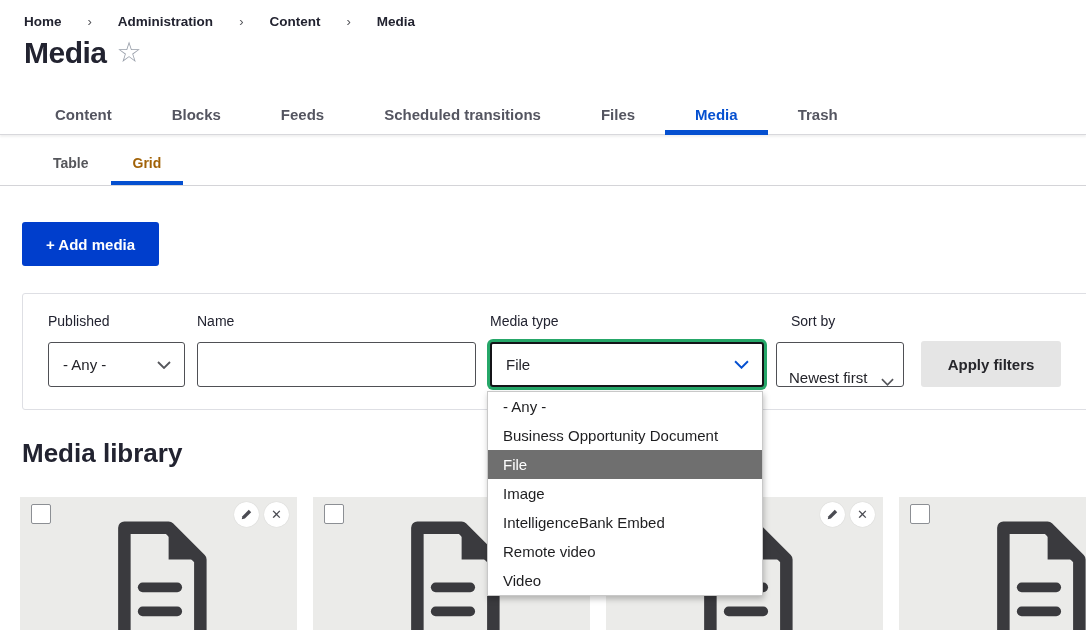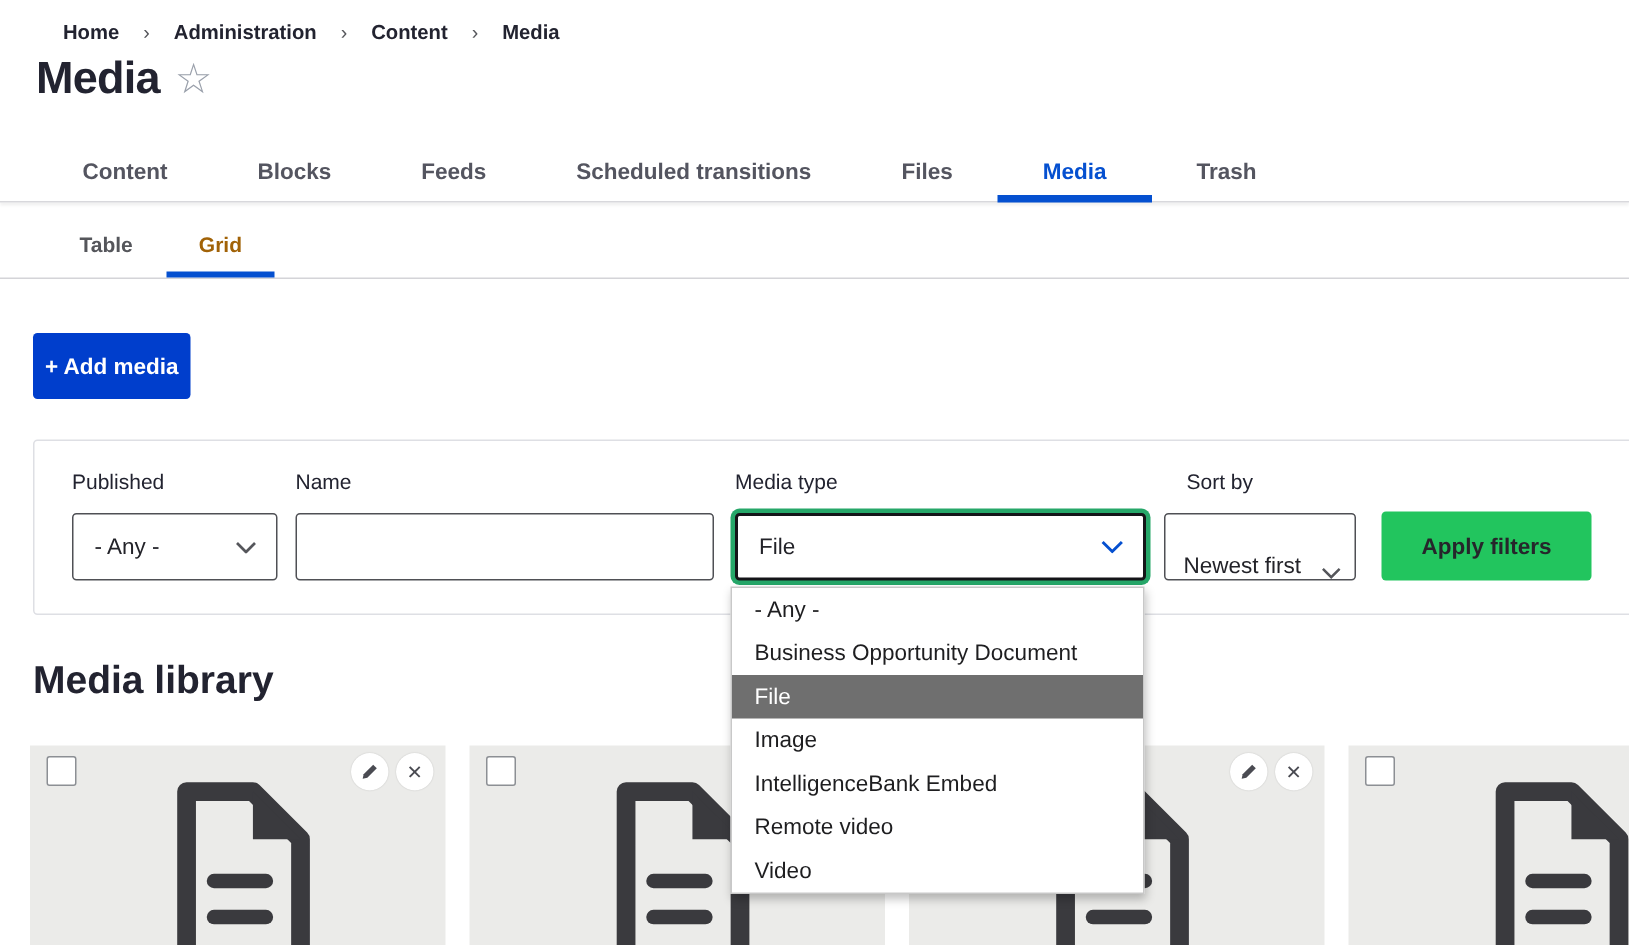--- a/index.html
+++ b/index.html
@@ -1,21 +1,21 @@
 <!DOCTYPE html>
 <html><head>
 <meta charset="utf-8">
 <style>
   * { box-sizing: border-box; margin: 0; padding: 0; }
   html,body { background:#fff; }
   body { font-family: "Liberation Sans", "DejaVu Sans", sans-serif; color:#222330; }
   #screen { position:relative; width:1086px; height:630px; overflow:hidden; background:#fff; }
 
   
-  .breadcrumb { position:absolute; left:42px; top:14px; display:flex; align-items:center; gap:16px;
+  .breadcrumb { position:absolute; left:24px; top:14px; display:flex; align-items:center; gap:26px;
     font-size:13.5px; font-weight:700; color:#222330;text-align:right; }
   .breadcrumb .sep { color:#55565b; font-weight:400; font-size:13px; }
   .breadcrumb a { color:#222330; text-decoration:none; cursor:pointer; }
 
   
   .page-title-row { position:absolute; left:24px; top:36px; display:flex; align-items:center; gap:10px; }
   .page-title { font-size:30px; font-weight:700; color:#222330; letter-spacing:-0.5px; }
   .star { font-size:28px; color:#9aa0ab; line-height:1; cursor:pointer; }
 
   
@@ -28,37 +28,37 @@
 
   
   .subtabs { position:absolute; left:0; top:140px; width:1086px; height:46px; display:flex; align-items:stretch;
     padding-left:31px; border-bottom:1px solid #d4d4d8; background:#fff; }
   .subtab { position:relative; display:flex; align-items:center; padding:0 22px; font-size:14px; font-weight:700;
     color:#55565b; cursor:pointer; }
   .subtab.active { color:#a16207; }
   .subtab.active::after { content:""; position:absolute; left:0; right:0; bottom:0; height:4px; background:#0550d0; }
 
   
-  .btn-primary { position:absolute; left:22px; top:222px; height:44px; padding:0 8px; background:#003ecc;
+  .btn-primary { position:absolute; left:22px; top:222px; height:44px; padding:0 24px; background:#003ecc;
     color:#fff; font-size:15px; font-weight:700; border:none; border-radius:3px; cursor:pointer;
     font-family:inherit; }
 
   
   .filter-box { position:absolute; left:22px; top:293px; width:1100px; height:117px; background:#fff;
     border:1px solid #dedfe4; border-radius:3px; }
   .f-label { position:absolute; font-size:14px; font-weight:400; color:#222330; }
   .control { position:absolute; height:45px; background:#fff; border:1px solid #4f5055; border-radius:3px;
     display:flex; align-items:center; font-size:15px; color:#232329; cursor:pointer; }
   .control .val { padding-left:14px; flex:1; }
   .control .chev { margin-right:13px; display:flex; align-items:center; color:#55565b; }
   .control.focused { border:2px solid #141418; box-shadow:0 0 0 3px #26a769; }
   .control.focused .chev { color:#0550d0; }
   .text-input { position:absolute; height:45px; background:#fff; border:1px solid #4f5055; border-radius:3px;
     font-size:15px; padding:0 12px; font-family:inherit; color:#232329; }
-  .btn-secondary { position:absolute; left:898px; top:47px; width:140px; height:46px; background:#22c55e;
+  .btn-secondary { position:absolute; left:898px; top:47px; width:140px; height:46px; background:#e5e5e5;
     color:#26262b; font-size:15px; font-weight:700; border:none; border-radius:3px; cursor:pointer;
     font-family:inherit; }
 
   
   .dropdown { position:absolute; left:487px; top:391px; width:276px; background:#fff; z-index:30;
     border:1px solid #c8c8c8; box-shadow:1px 3px 6px rgba(0,0,0,0.25); }
   .option { height:29px; line-height:29px; padding-left:15px; font-size:15px; color:#1e1e20; cursor:pointer;
     white-space:nowrap; overflow:hidden; }
   .option.selected { background:#6f6f6f; color:#fff; }
 

